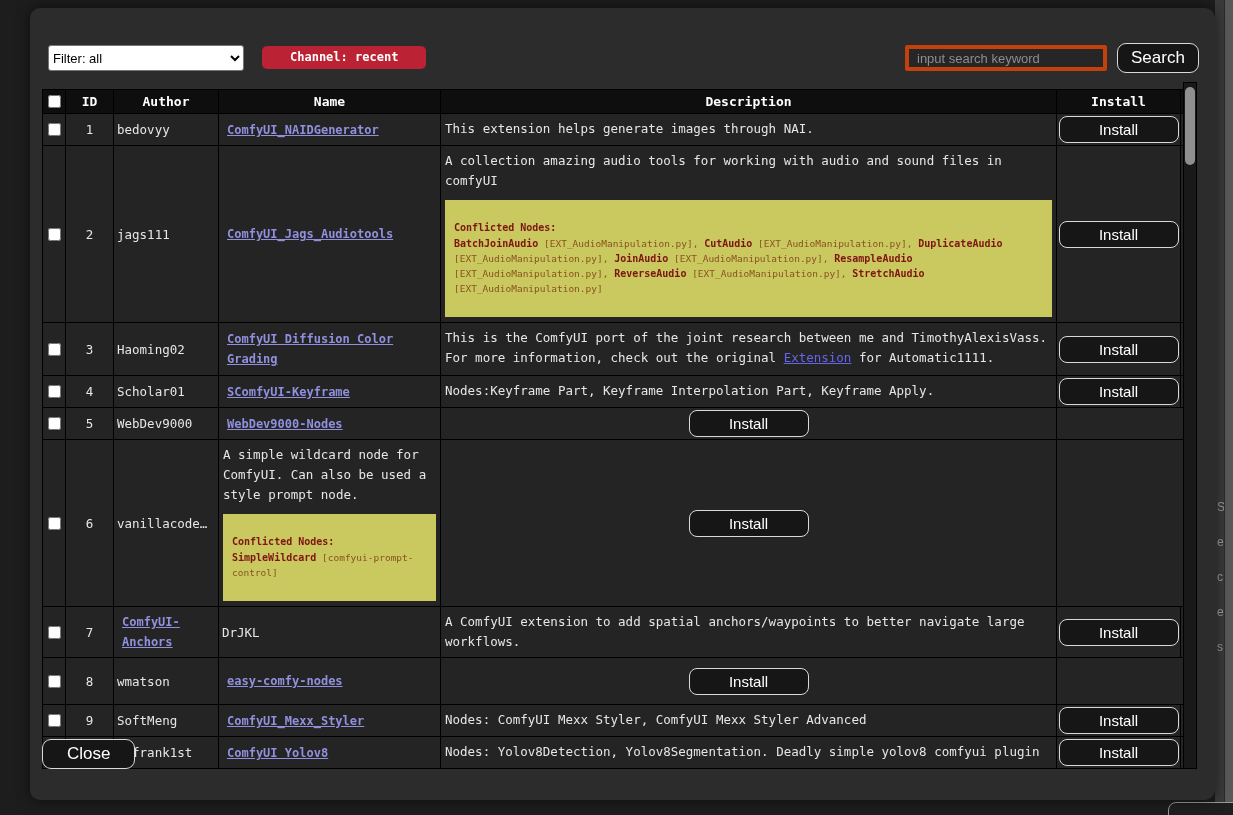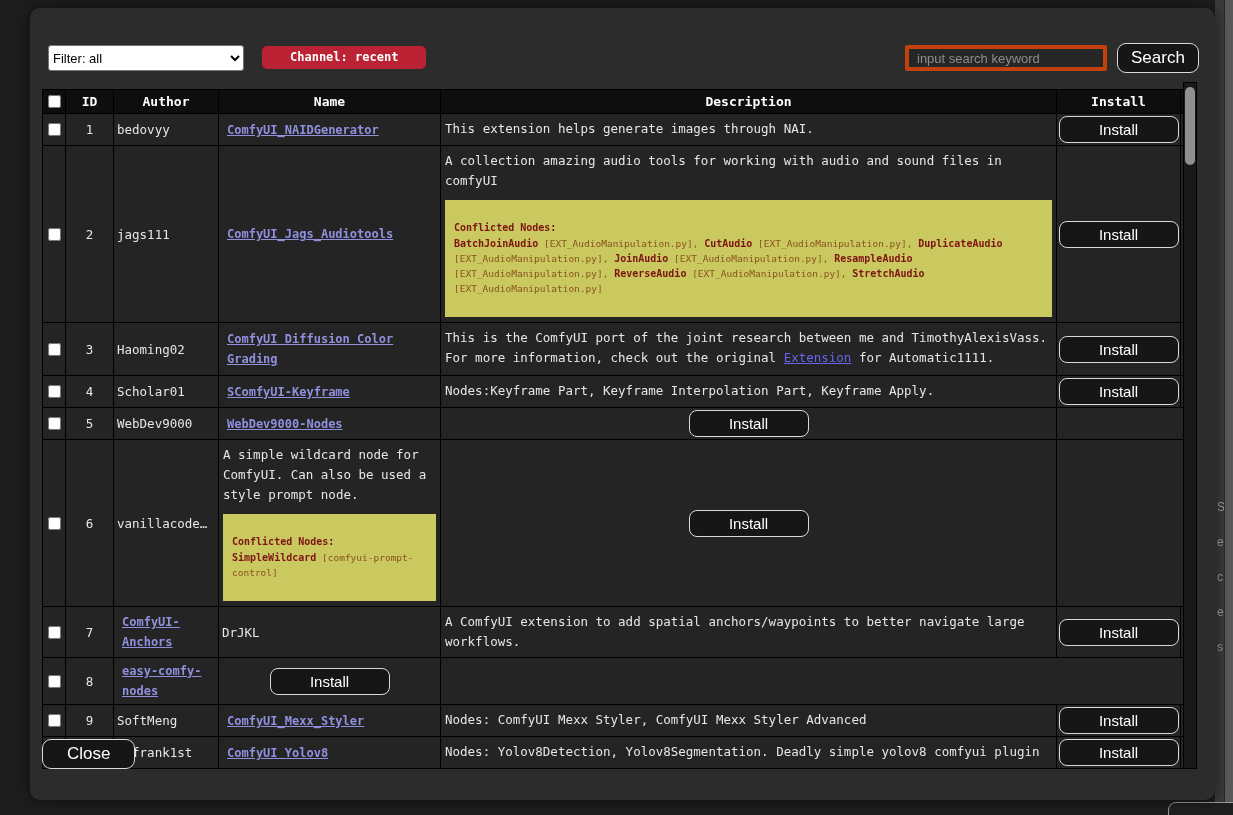--- a/index.html
+++ b/index.html
@@ -212,20 +212,21 @@
         <div class="td c-install">
             <button class="btn install-btn">Install</button>
           </div>
       </div>
 
       <div class="tr mh46">
         <div class="td c-check">
             <input type="checkbox" class="cb" style="">
           </div>
         <div class="td c-id">8</div>
+        <div class="td c-author">wmatson</div>
         <div class="td c-name">
             <a href="#" class="name-link">easy-comfy-nodes</a>
           </div>
         <div class="td c-install">
             <button class="btn install-btn">Install</button>
           </div>
       </div>
 
       <div class="tr">
         <div class="td c-check">

